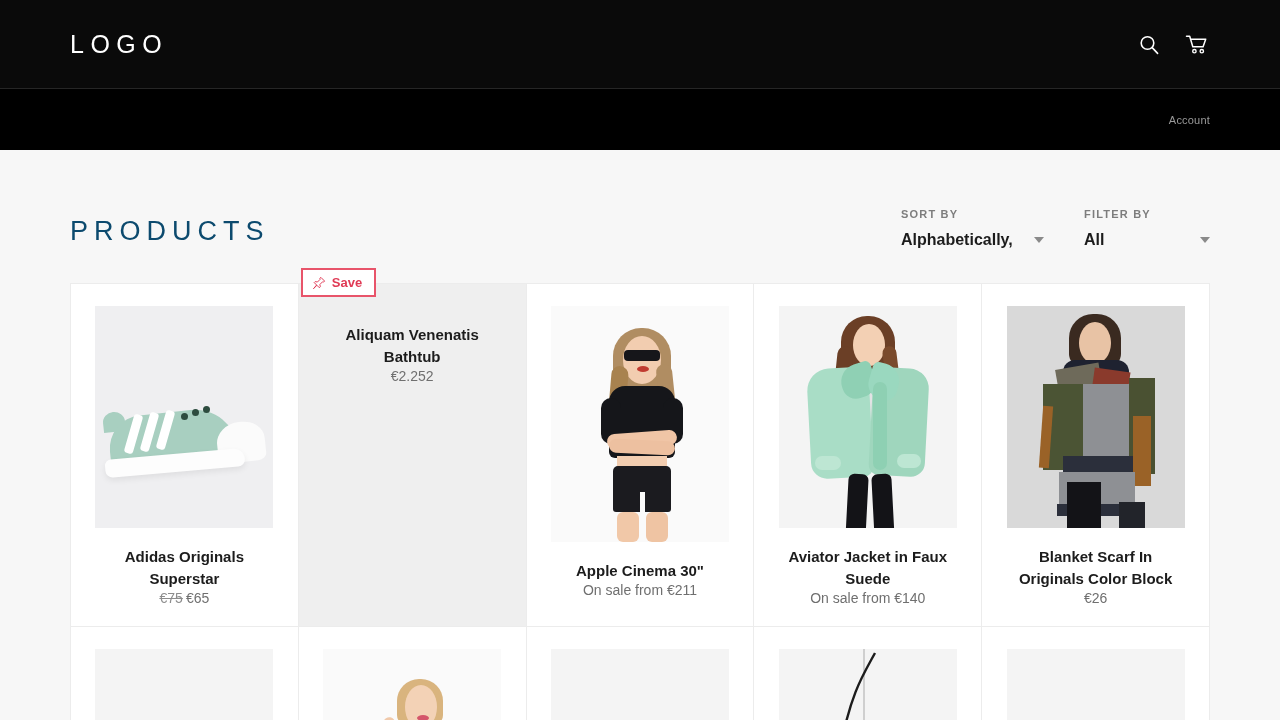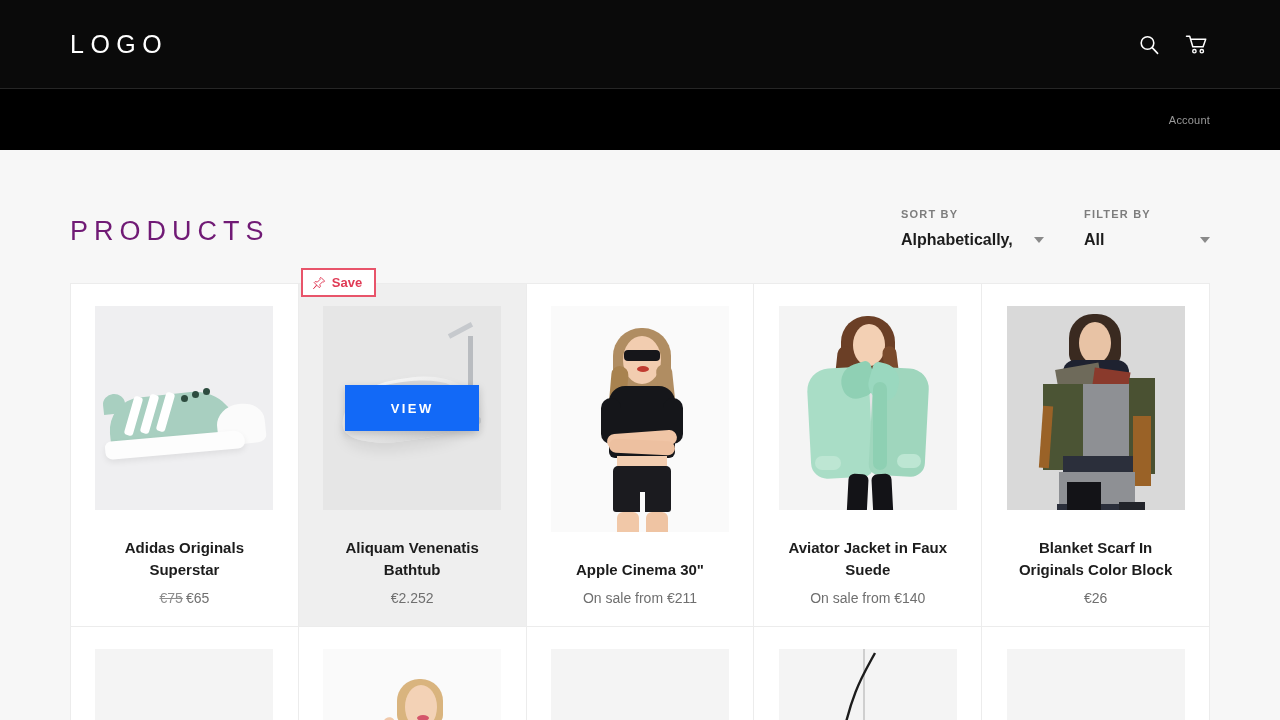--- a/index.html
+++ b/index.html
@@ -92,21 +92,21 @@
   
   .page-head {
     padding: 58px 70px 0 70px;
     display: flex;
     align-items: flex-end;
   }
   .page-title {
     font-size: 27px;
     font-weight: 400;
     letter-spacing: 6px;
-    color: #701a75;
+    color: #0c4a6e;
     line-height: 1;
     padding-bottom: 6px;
   }
   .filters {
     margin-left: auto;
     display: flex;
     gap: 40px;
     padding-bottom: 2px;
   }
   .filter-group { min-width: 0; }
@@ -153,21 +153,20 @@
     background: #fff;
     border-right: 1px solid #ececec;
     border-bottom: 1px solid #ececec;
     padding: 22px 16px 20px 16px;
     position: relative;
     height: 343px;
     display: flex;
     flex-direction: column;
     align-items: center;
     cursor: pointer;
-    gap: 9px;
   }
   .card.hovered { background: #efefef; }
 
   .card-media {
     width: 178px;
     height: 236px;
     position: relative;
     display: flex;
     align-items: center;
     justify-content: center;
@@ -408,30 +407,20 @@
         <span class="price-old">€75</span><span>€65</span>
       </div>
     </div>
 
     <div class="card hovered">
       <div class="save-btn">
         <svg width="14" height="14" viewBox="0 0 16 16" fill="none">
           <path d="M10.2 1.6l4.2 4.2-1.2 1.2-1.1-.4-3.1 3.1.5 2.6-1.1 1.1-2.8-2.8-3.9 3.9.0-.0 3.6-4.2-2.8-2.8 1.1-1.1 2.6.5 3.1-3.1-.4-1.1z" stroke="#e03a55" stroke-width="1.1" fill="none" stroke-linejoin="round"></path>
         </svg>
         <span>Save</span>
-      </div>
-      <div class="card-media">
-        <div class="art bg-gray">
-          <div class="tub"></div>
-          <div class="tub-inner"></div>
-          <div class="faucet-stem"></div>
-          <div class="faucet-arm"></div>
-          <div class="faucet-base"></div>
-        </div>
-        <div class="view-btn">VIEW</div>
       </div>
       <div class="card-title">Aliquam Venenatis Bathtub</div>
       <div class="card-price">
         <span>€2.252</span>
       </div>
     </div>
 
     <div class="card">
       <div class="card-media">
         <div class="art bg-white">

